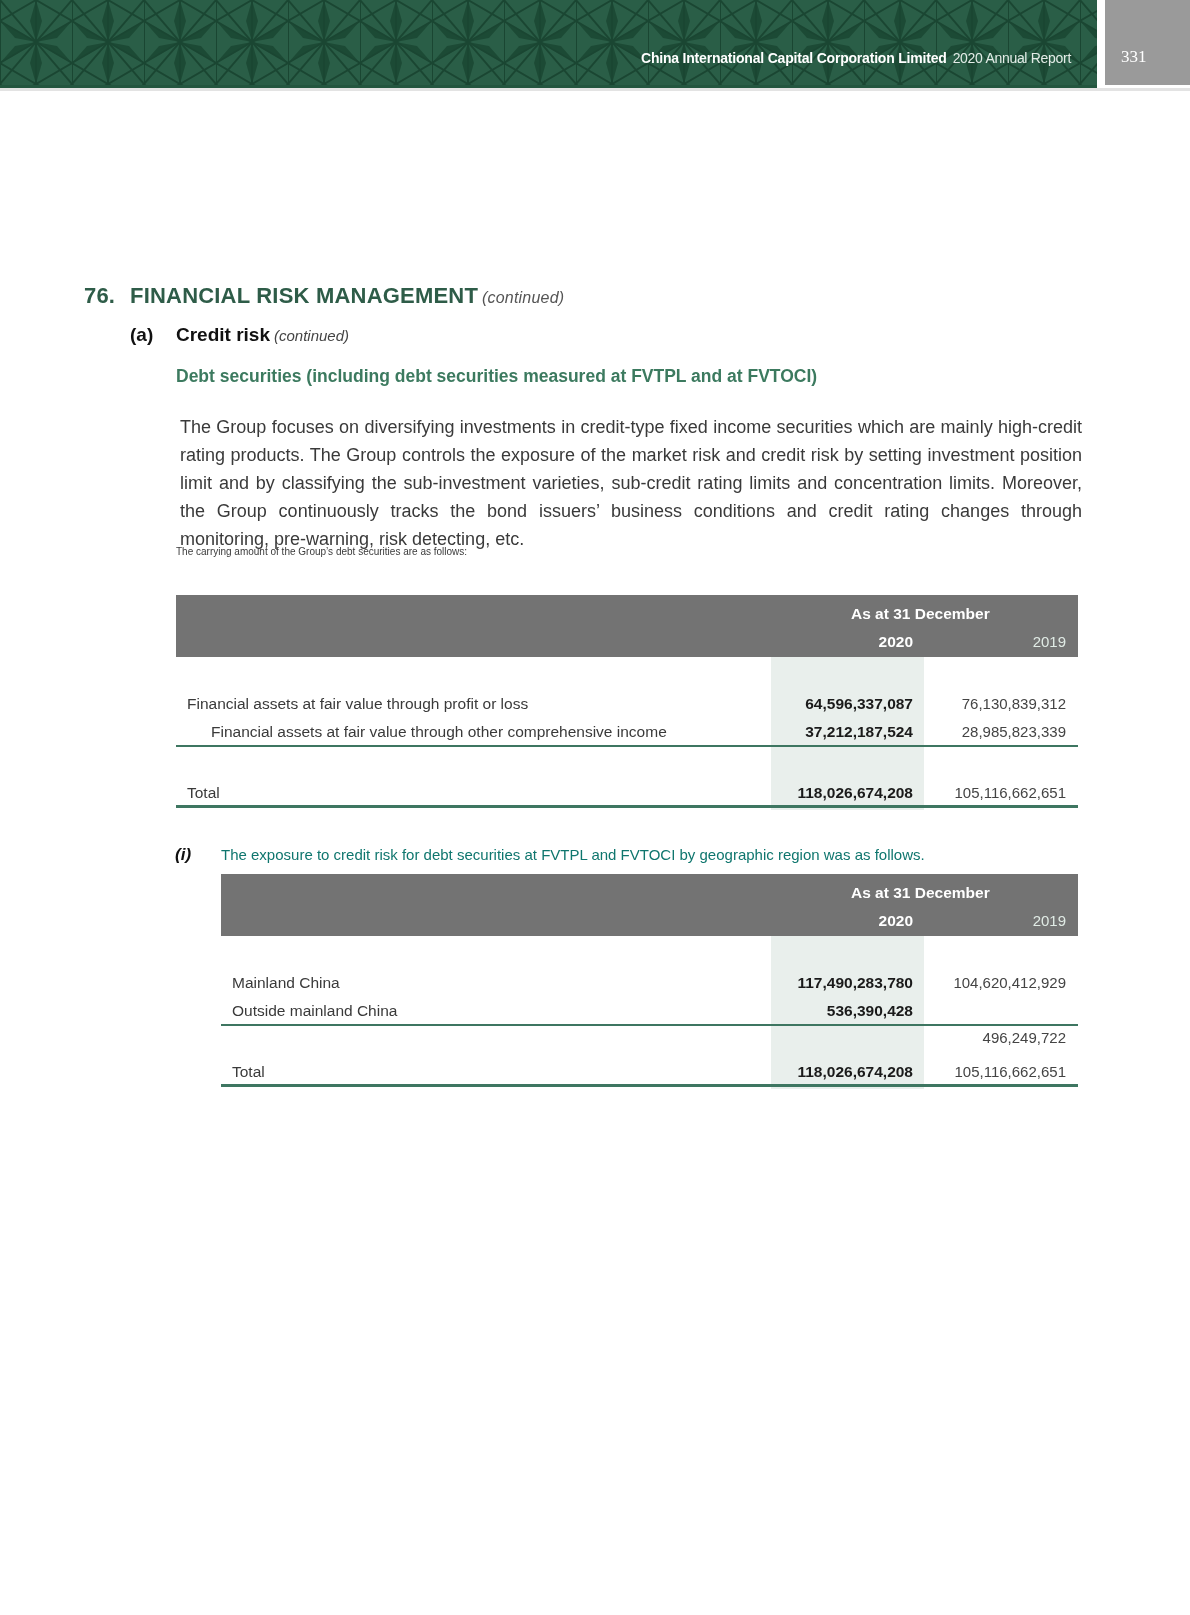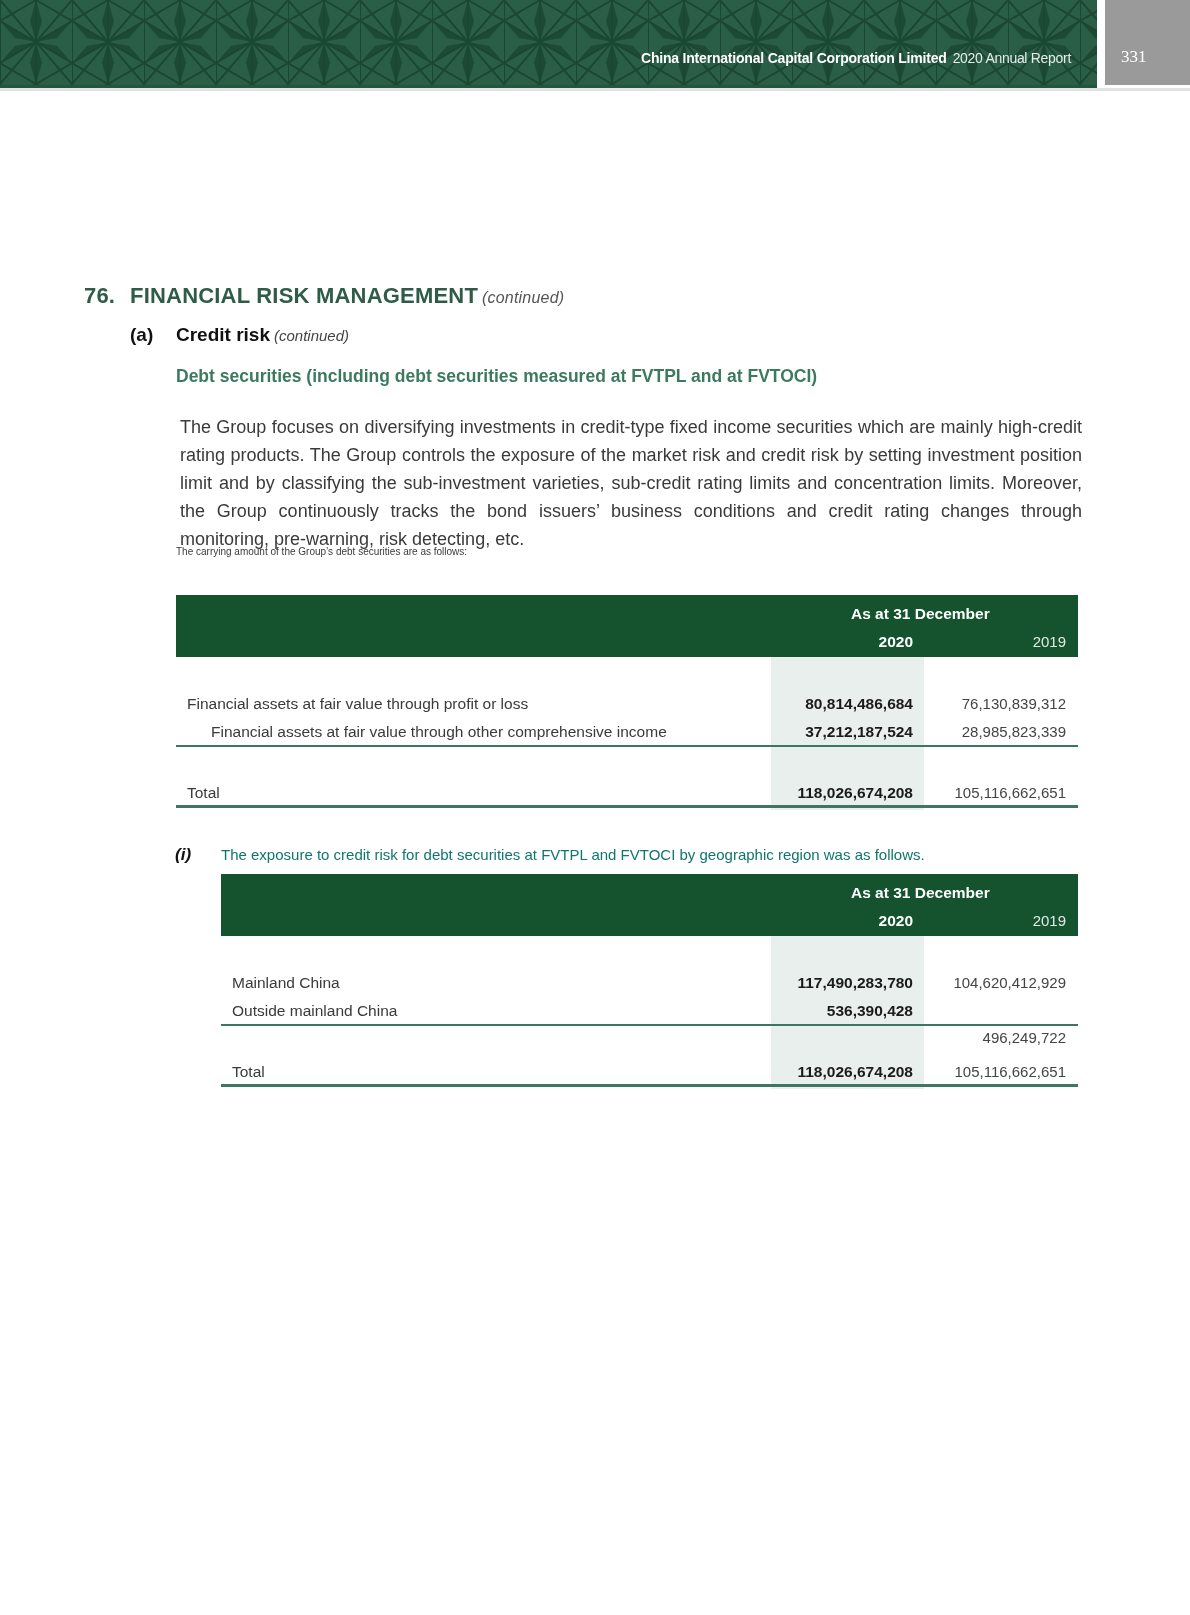--- a/index.html
+++ b/index.html
@@ -20,21 +20,21 @@
   .cont { font-style: italic; font-weight: normal; color: #555; font-size: 16px; margin-left: 4px; }
   .h2 { position: absolute; left: 130px; top: 324px; font-size: 19px; font-weight: bold; color: #111; white-space: nowrap; }
   .h2 .lbl { display: inline-block; width: 46px; }
   .h2 .cont { font-size: 15px; color: #444; }
   .h3 { position: absolute; left: 176px; top: 366px; font-size: 17.5px; font-weight: bold; color: #3c7a5f; white-space: nowrap; }
 
   .para { position: absolute; left: 180px; top: 405px; width: 902px; font-size: 18px; line-height: 28px; text-align: justify; color: #3a3a3a; margin-top: 8px; }
   .para2 { position: absolute; left: 176px; top: 546px; font-size: 10px; color: #3a3a3a; white-space: nowrap; }
 
   .tbl { position: absolute; }
-  .tbl-head { position: absolute; left: 0; top: 0; right: 0; height: 62px; background: #14532d; }
+  .tbl-head { position: absolute; left: 0; top: 0; right: 0; height: 62px; background: #737373; }
   .th-span { position: absolute; top: 10px; font-size: 15.5px; font-weight: bold; color: #ffffff; white-space: nowrap; }
   .th-2020 { position: absolute; top: 38px; font-size: 15.5px; font-weight: bold; color: #ffffff; text-align: right; }
   .th-2019 { position: absolute; top: 38px; font-size: 15px; color: #e0ebe5; text-align: right; }
   .shade { position: absolute; background: #e9efec; }
   .row-label { position: absolute; font-size: 15.5px; color: #3a3a3a; white-space: nowrap; }
   .cell-bold { position: absolute; font-size: 15.5px; font-weight: bold; color: #1a1a1a; text-align: right; white-space: nowrap; }
   .cell-norm { position: absolute; font-size: 15px; color: #444; text-align: right; white-space: nowrap; }
   .rule { position: absolute; height: 1.5px; background: #3e7661; }
   .rule2 { position: absolute; height: 2.5px; background: #3e7661; }
 
@@ -94,21 +94,21 @@
 
 <div class="tbl" style="left:176px; top:595px; width:902px; height:215px;">
   <div class="shade" style="left:595px; top:62px; width:153px; height:153px;"></div>
   <div class="tbl-head">
     <span class="th-span" style="left:675px;">As at 31 December</span>
     <span class="th-2020" style="right:165px;">2020</span>
     <span class="th-2019" style="right:12px;">2019</span>
   </div>
   <div>
     <span class="row-label" style="left:11px; top:100px;">Financial assets at fair value through profit or loss</span>
-    <span class="cell-bold" style="right:165px; top:100px;">80,814,486,684</span>
+    <span class="cell-bold" style="right:165px; top:100px;">64,596,337,087</span>
     <span class="cell-norm" style="right:12px; top:100px;">76,130,839,312</span>
   </div>
   <div>
     <span class="row-label" style="left:11px; top:128px;margin-left:24px;">Financial assets at fair value through other comprehensive income</span>
     <span class="cell-bold" style="right:165px; top:128px;">37,212,187,524</span>
     <span class="cell-norm" style="right:12px; top:128px;">28,985,823,339</span>
   </div>
   <div class="rule" style="left:0; right:0; top:150px;"></div>
   <div>
     <span class="row-label" style="left:11px; top:189px;">Total</span>

